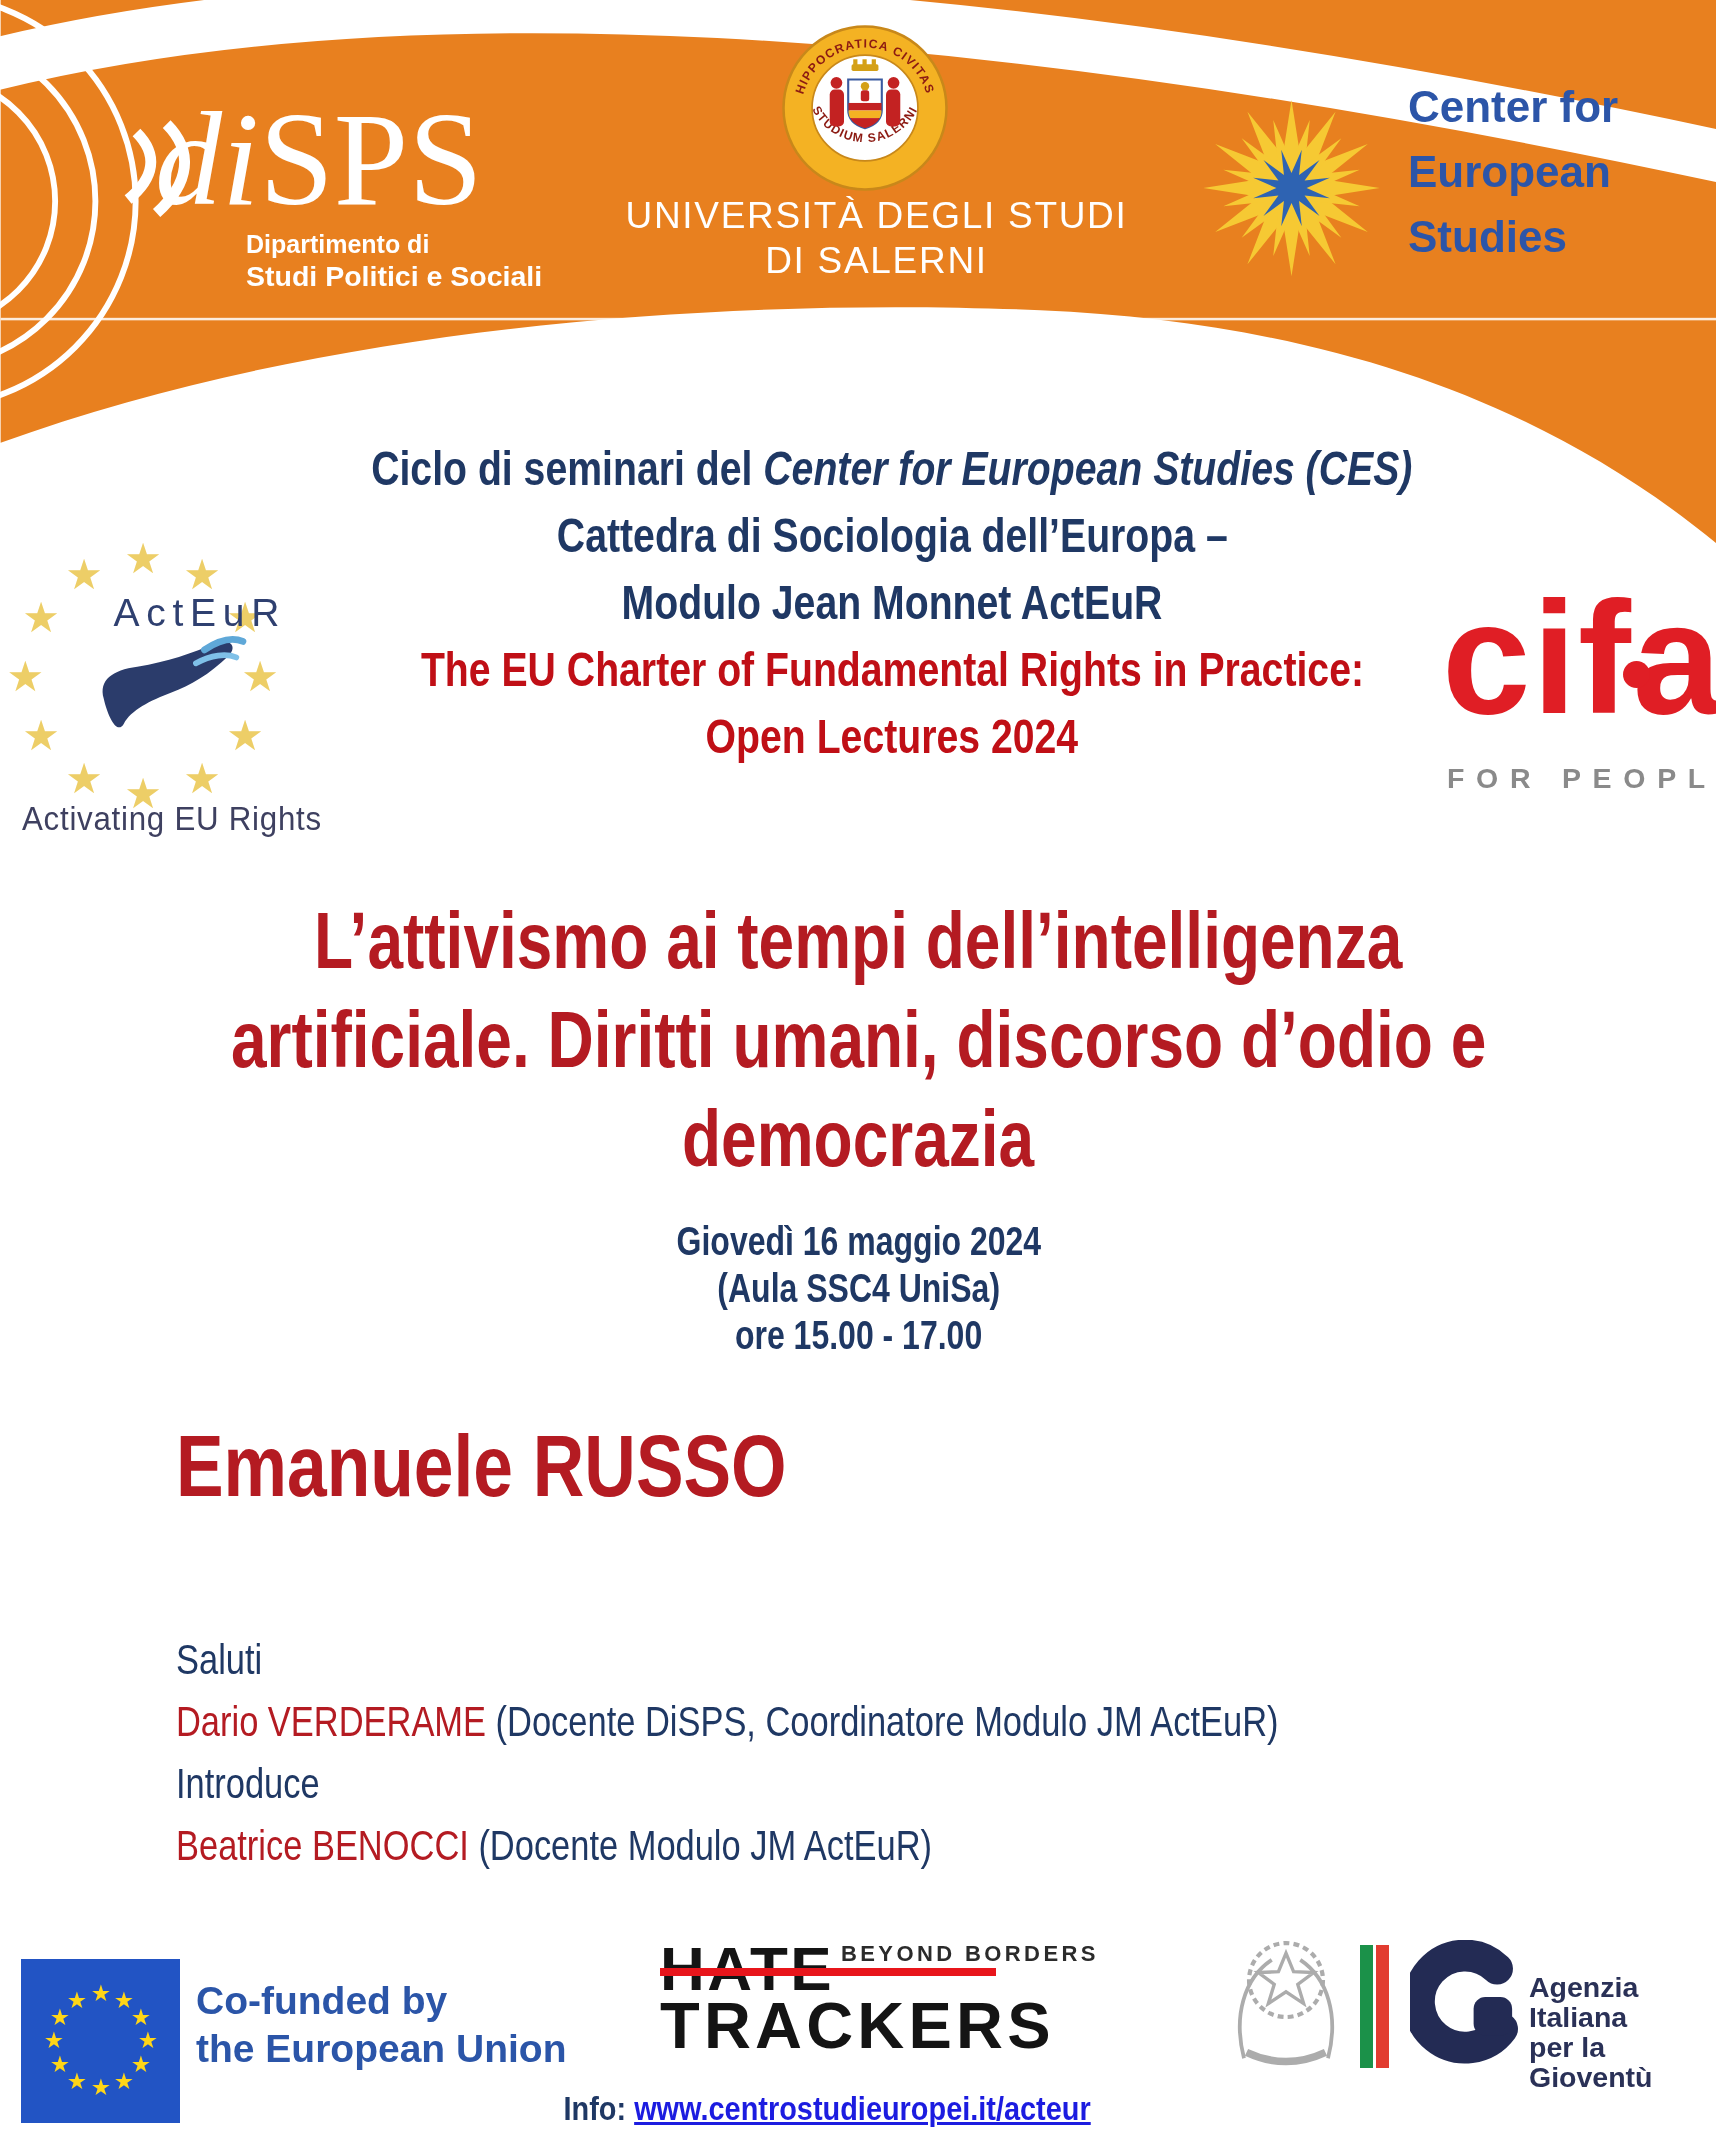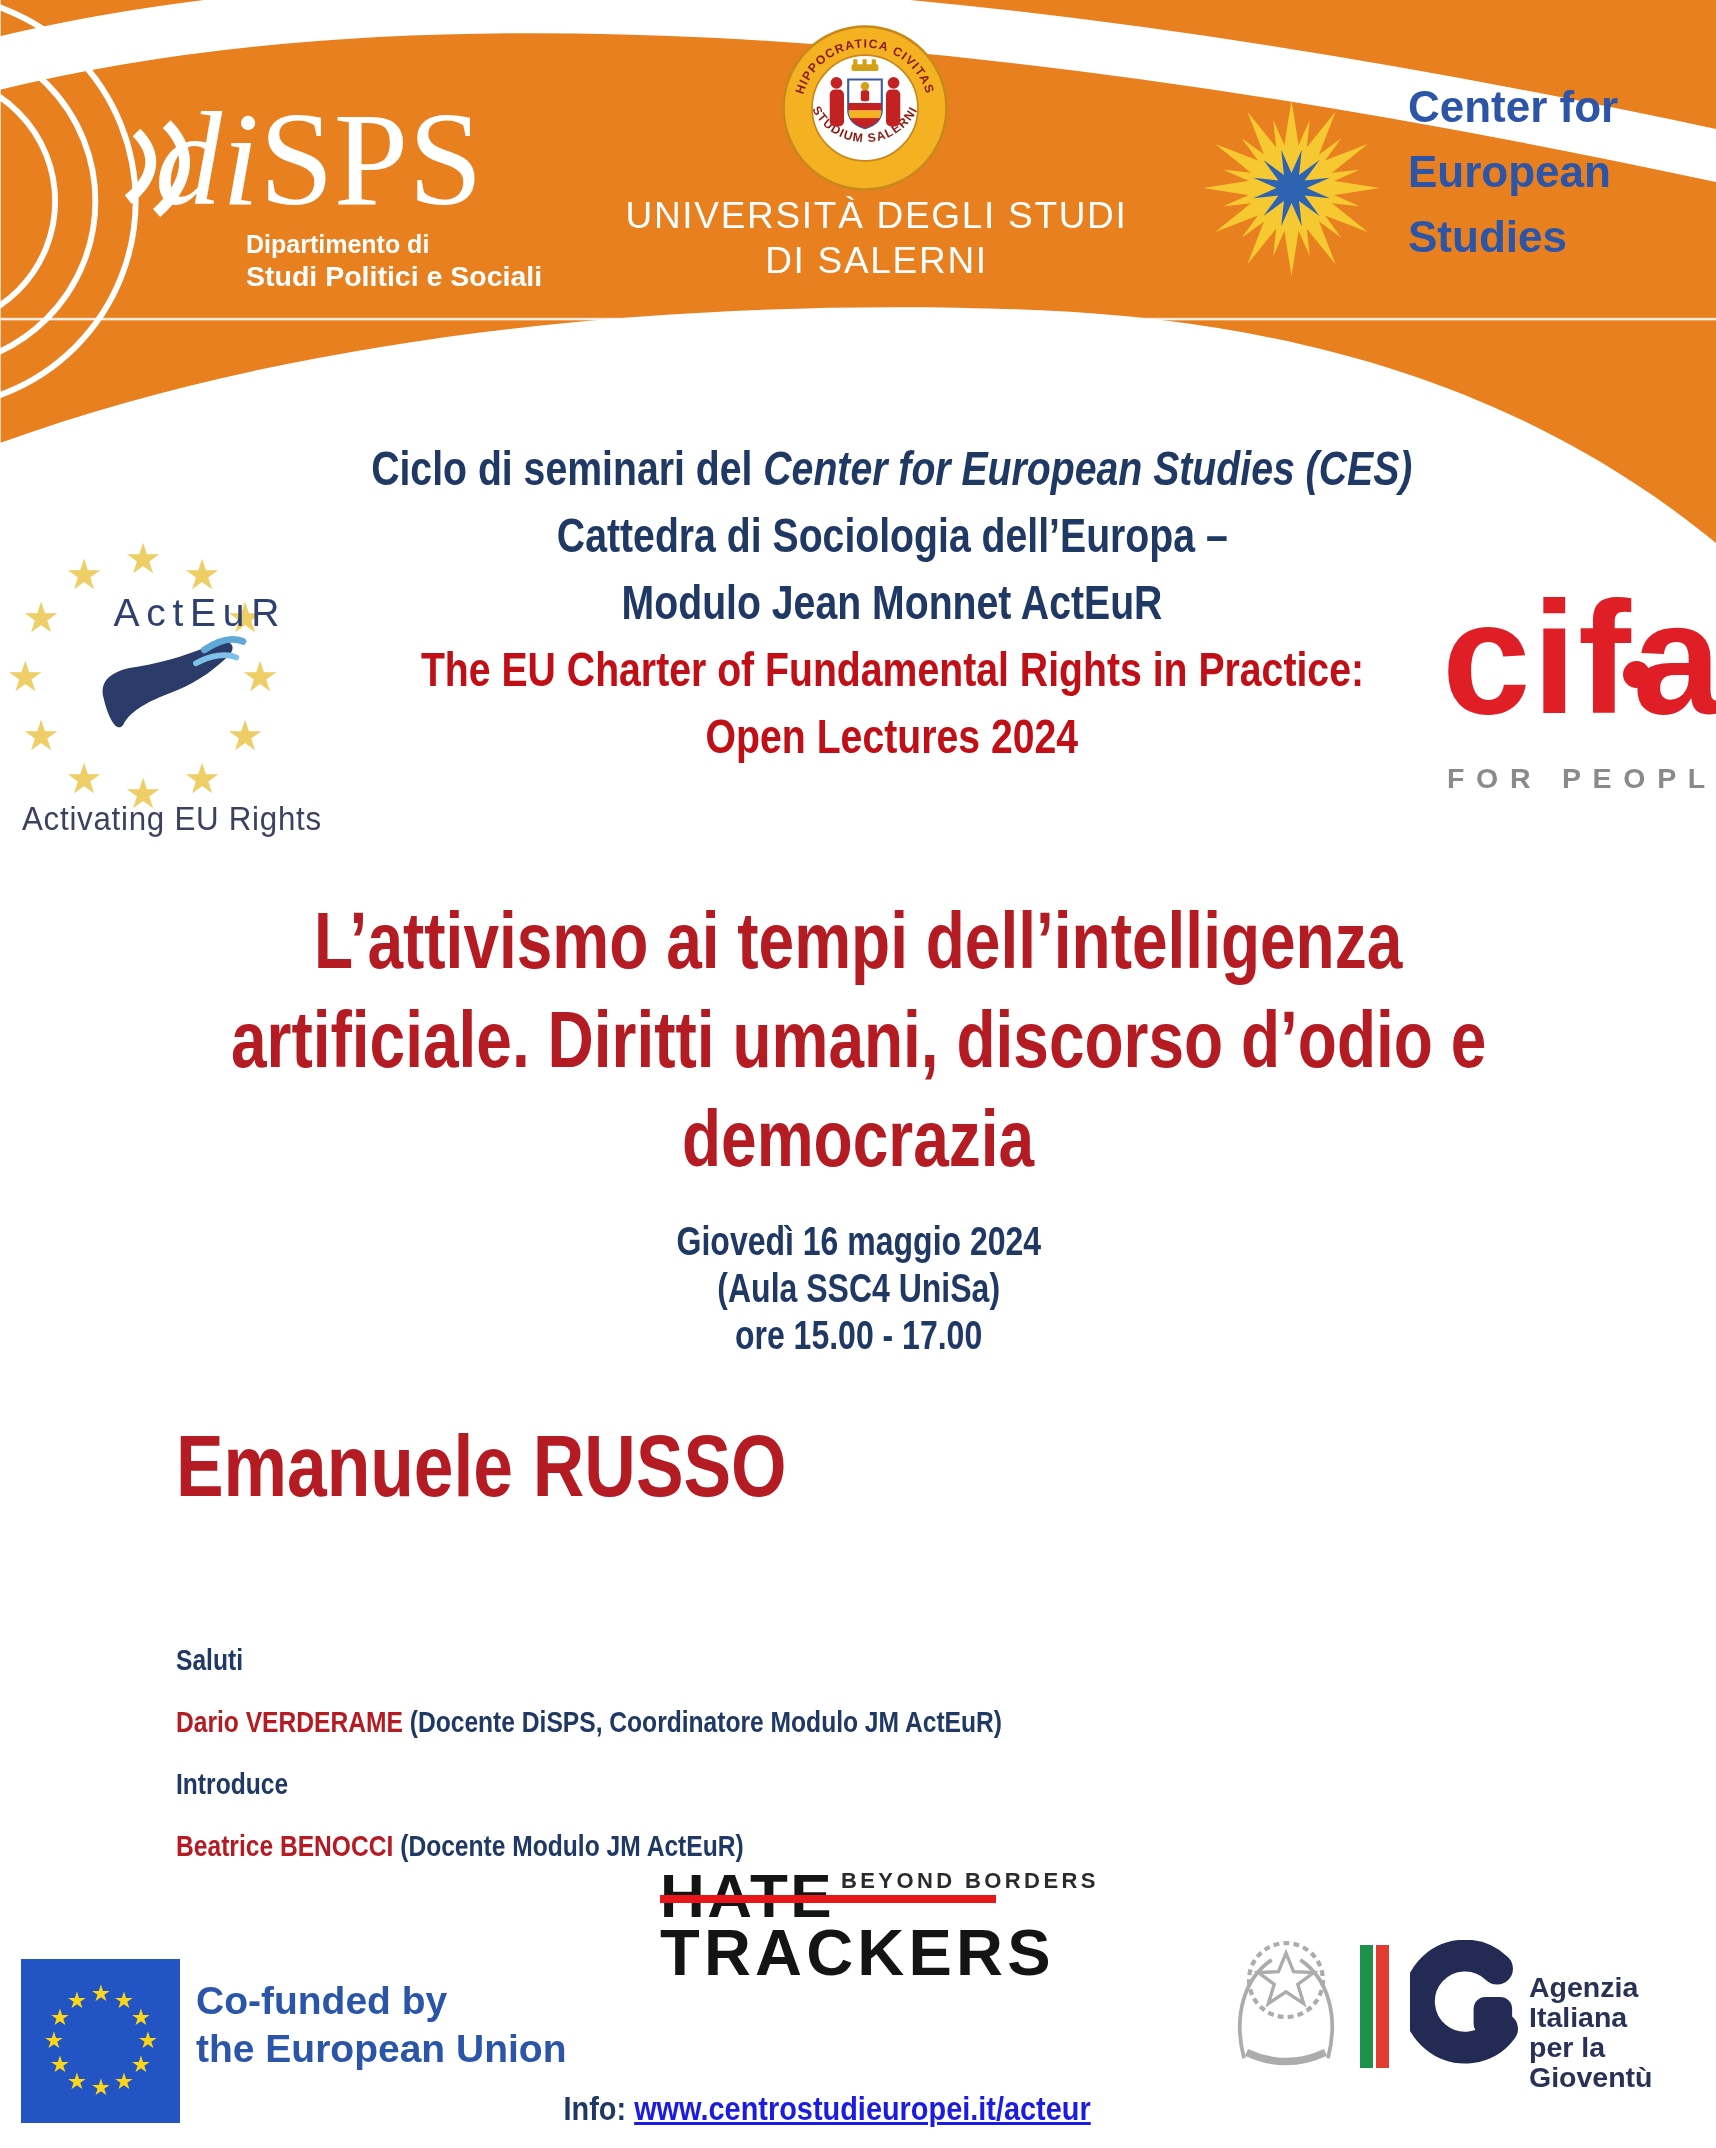--- a/index.html
+++ b/index.html
@@ -16,21 +16,21 @@
   .disps-dept2{color:#fff;font-size:28.5px;font-weight:bold;line-height:34px;}
   .unisa-line{color:#fff;font-size:37px;letter-spacing:1.7px;line-height:45px;}
   .ces-line{color:#2C55A8;font-size:44px;font-weight:bold;line-height:65px;}
   
   .series-line{font-size:49px;font-weight:bold;line-height:67px;color:#1F3864;}
   .series-red{color:#C00F16;}
   .title-line{font-size:80px;font-weight:bold;line-height:99px;color:#B41B22;}
   .date-line{font-size:40px;font-weight:bold;line-height:47px;color:#1F3864;}
   .speaker-name{font-size:87px;font-weight:bold;color:#B41B22;line-height:92px;}
   .affil{font-size:42px;font-weight:bold;color:#1F3864;line-height:50px;}
-  .prog{font-size:30px;font-weight:bold;line-height:50px;color:#1F3864;}
+  .prog{font-size:42px;font-weight:normal;line-height:50px;color:#1F3864;}
   .prog .pname{color:#B41B22;}
   
   .acteur-title{font-size:39px;color:#2F4070;letter-spacing:6.7px;}
   .acteur-caption{font-size:34px;color:#3E4060;letter-spacing:0.8px;}
   
   .cifa-word{font-size:159px;font-weight:bold;color:#E01E25;letter-spacing:1.7px;line-height:159px;}
   .cifa-caption{font-size:28.5px;font-weight:bold;color:#8A8A8A;letter-spacing:11.7px;}
   
   .cofund{font-size:39px;font-weight:bold;color:#2B55A8;line-height:48px;}
   .ht-hate{font-size:62px;font-weight:bold;color:#141414;letter-spacing:2.5px;line-height:62px;}
@@ -193,21 +193,21 @@
         <span class="star" style="left: 33px; top: 81px; font-size: 22.7px; color: rgb(255, 214, 23);">★</span>
         <span class="star" style="left: 39px; top: 58px; font-size: 22.7px; color: rgb(255, 214, 23);">★</span>
         <span class="star" style="left: 56px; top: 41px; font-size: 22.7px; color: rgb(255, 214, 23);">★</span>
       </div>
   </div>
   <div class="abs" style="left:196px;top:1977px;">
     <div class="cofund">Co-funded by</div>
     <div class="cofund">the European Union</div>
   </div>
 
-  <div class="abs" style="left:660px;top:1865px;width:386px;height:126px;">
+  <div class="abs" style="left:660px;top:1938px;width:386px;height:126px;">
     <div class="abs nowrap ht-hate" style="left:0;top:0;">HATE</div>
     <div class="abs" style="left:0;top:30px;width:336px;height:7.6px;background:#E8151B;"></div>
     <div class="abs nowrap ht-tag" style="left:181px;top:3.4px;">BEYOND BORDERS</div>
     <div class="abs nowrap ht-trackers" style="left:0;top:55px;">TRACKERS</div>
   </div>
 
   <svg class="abs" style="left:1223px;top:1928px;" width="126" height="147" viewBox="0 0 150 175">
     <g stroke="#ACACAC" fill="none">
       <circle cx="75" cy="62" r="44" stroke-width="5" stroke-dasharray="7,5"></circle>
       <path d="M75,30 L84,52 L108,53 L89,67 L96,90 L75,76 L54,90 L61,67 L42,53 L66,52 Z" stroke-width="4"></path>

